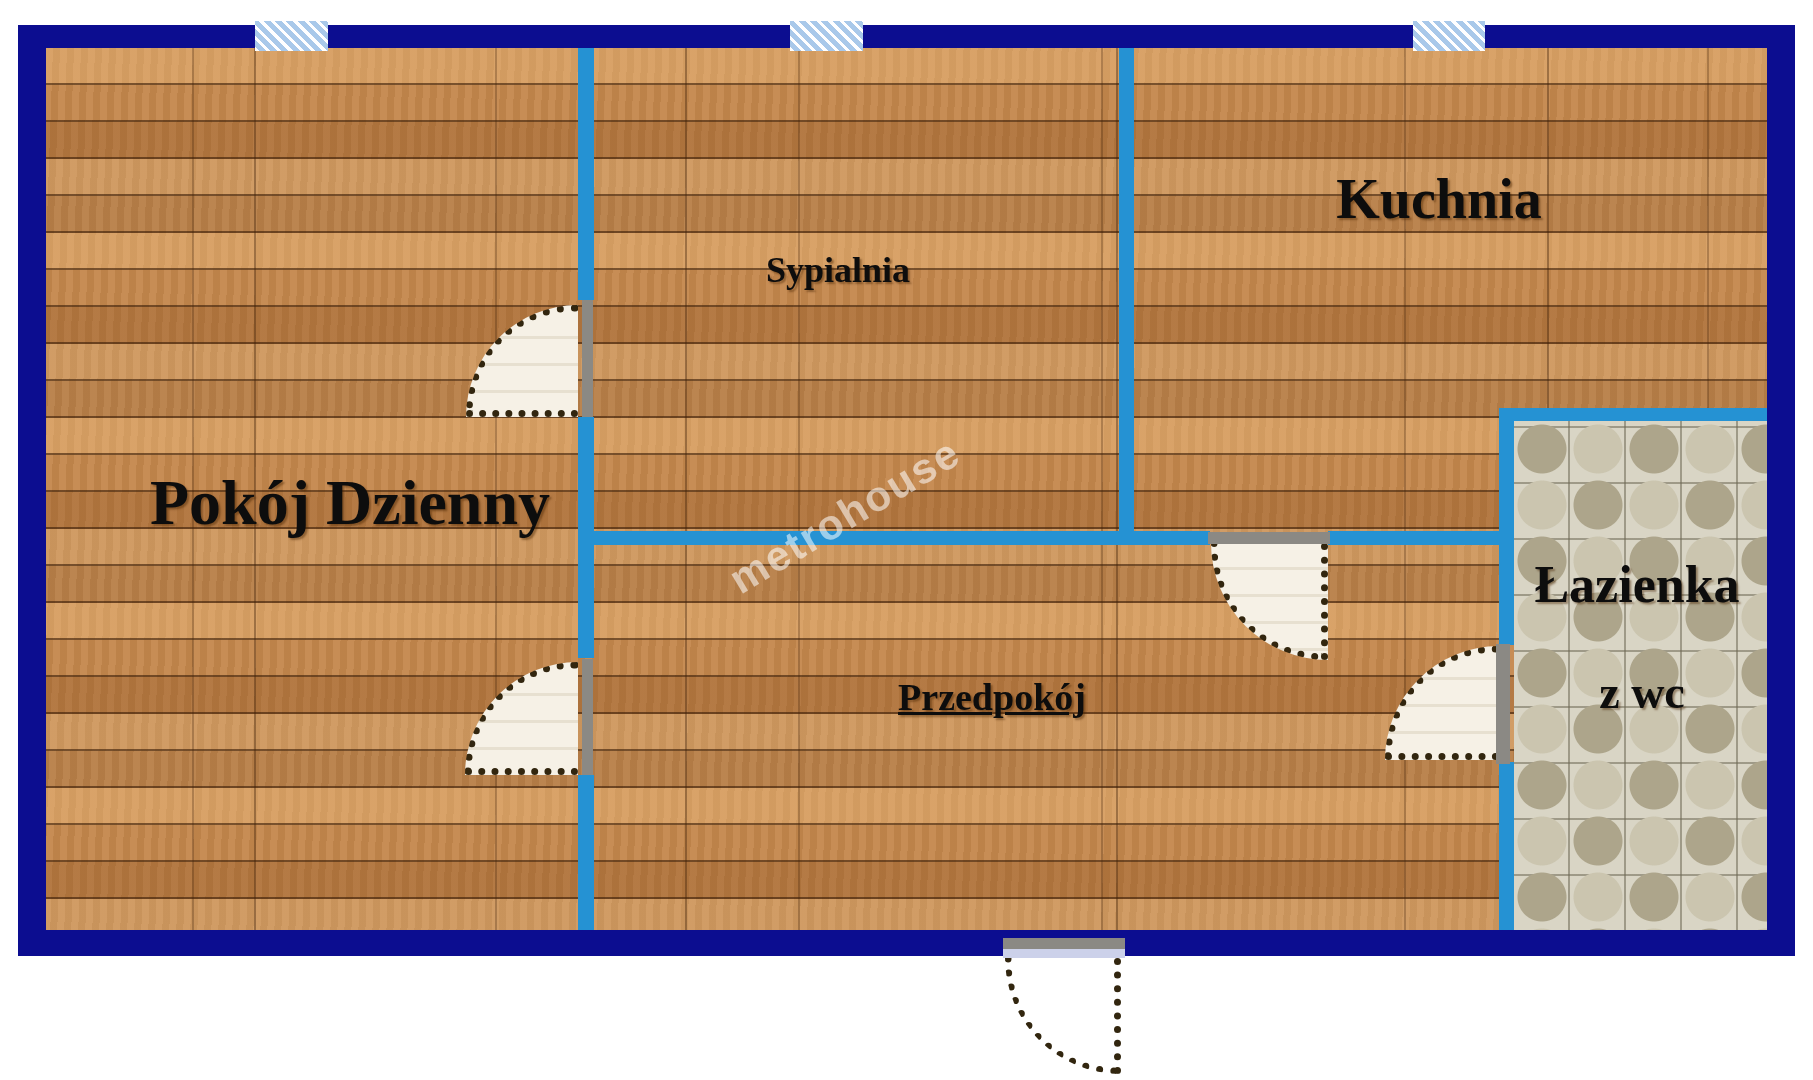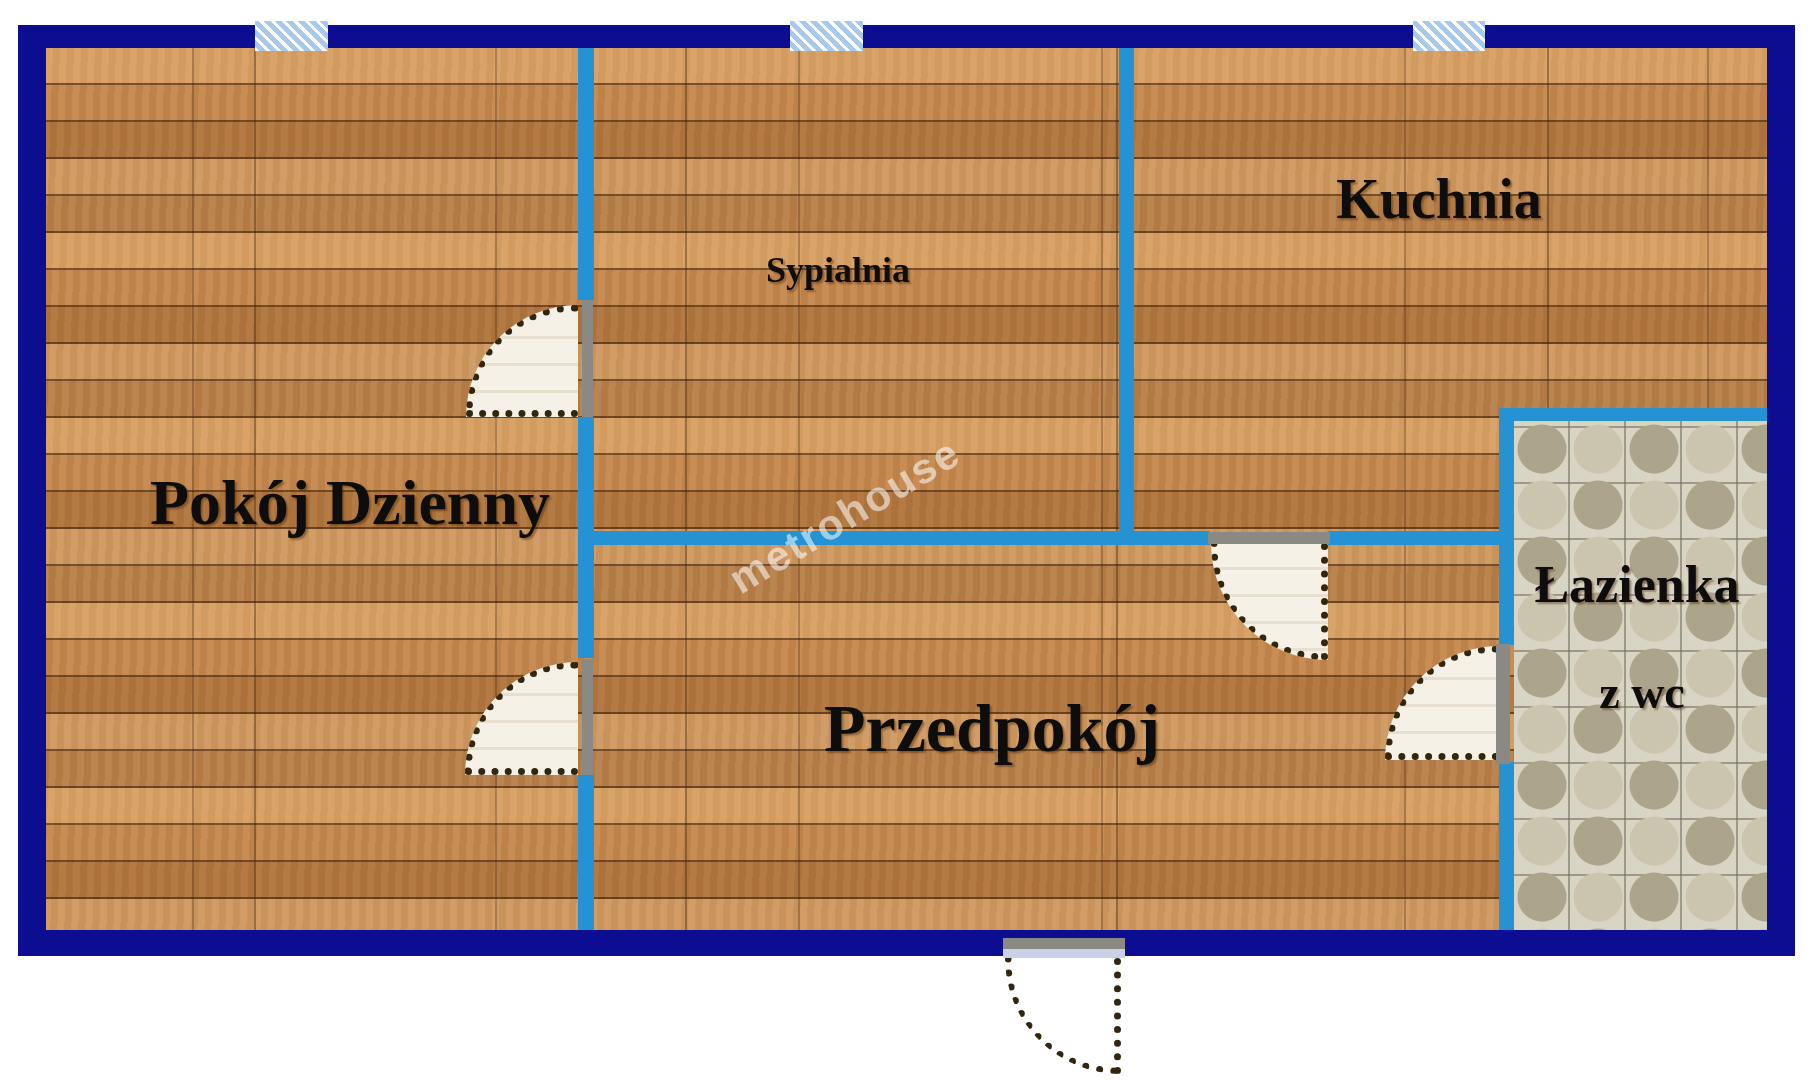--- a/index.html
+++ b/index.html
@@ -113,19 +113,19 @@
   <div class="abs door-fill arc-tl" style="left:1385px; top:646px; width:114px; height:114px;"></div>
   <div class="abs jamb" style="left:1496px; top:644px; width:14px; height:120px;"></div>
 
   <div class="abs jamb" style="left:1003px; top:938px; width:122px; height:11px;"></div>
   <div class="abs" style="left:1003px; top:949px; width:122px; height:9px; background:#ccd1ea;"></div>
   <div class="abs swing-open arc-bl" style="left:1005px; top:958px; width:116px; height:116px;"></div>
 
   <div class="abs room-label" style="left:350px;  top:503px; font-size:64px;">Pokój Dzienny</div>
   <div class="abs room-label" style="left:838px;  top:270px; font-size:36px;">Sypialnia</div>
   <div class="abs room-label" style="left:1413px; top:199px; font-size:56px;margin-left:26px;">Kuchnia</div>
-  <div class="abs room-label" style="left:992px;  top:728px; font-size:68px;">Przedpokój</div>
+  <div class="abs room-label" style="left:992px;  top:697px; font-size:38px;text-decoration:underline;">Przedpokój</div>
   <div class="abs room-label" style="left:1637px; top:584px; font-size:52px;">Łazienka</div>
   <div class="abs room-label" style="left:1642px; top:692px; font-size:46px;">z wc</div>
 
   <div class="abs watermark" style="left:845px; top:516px;">metrohouse</div>
 
 </div>
 
 </body></html>

